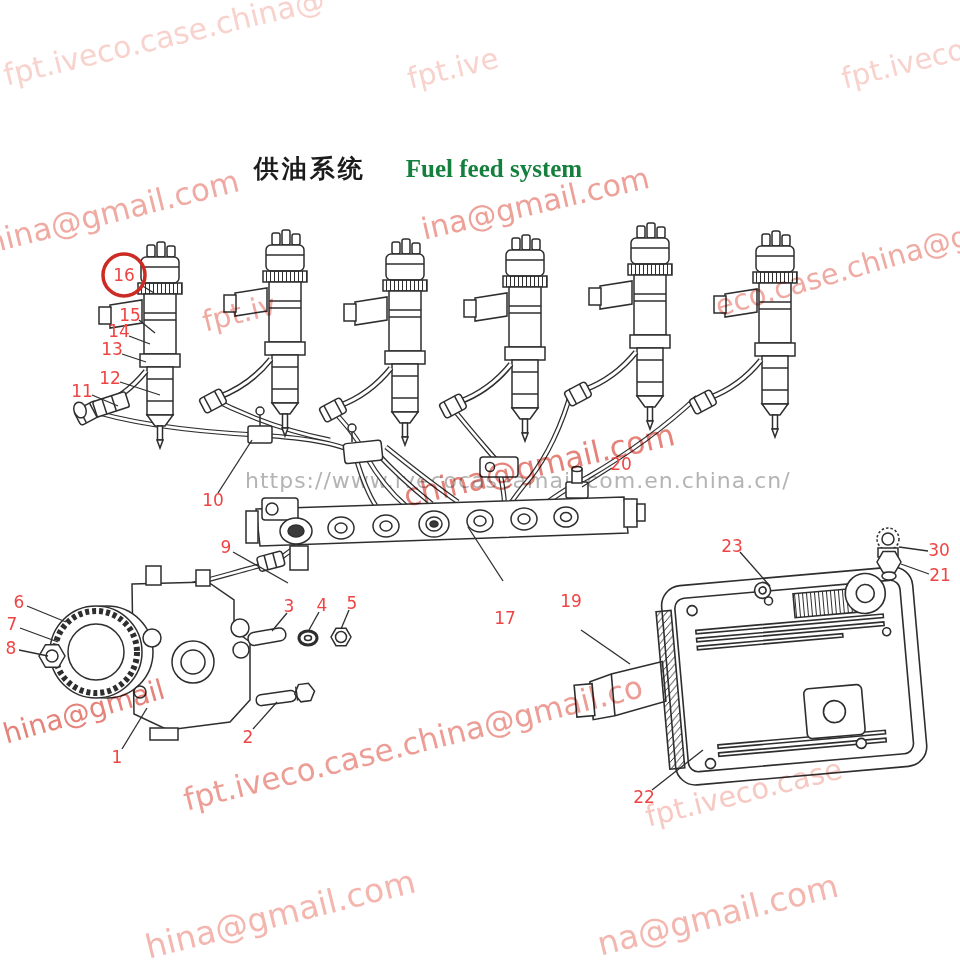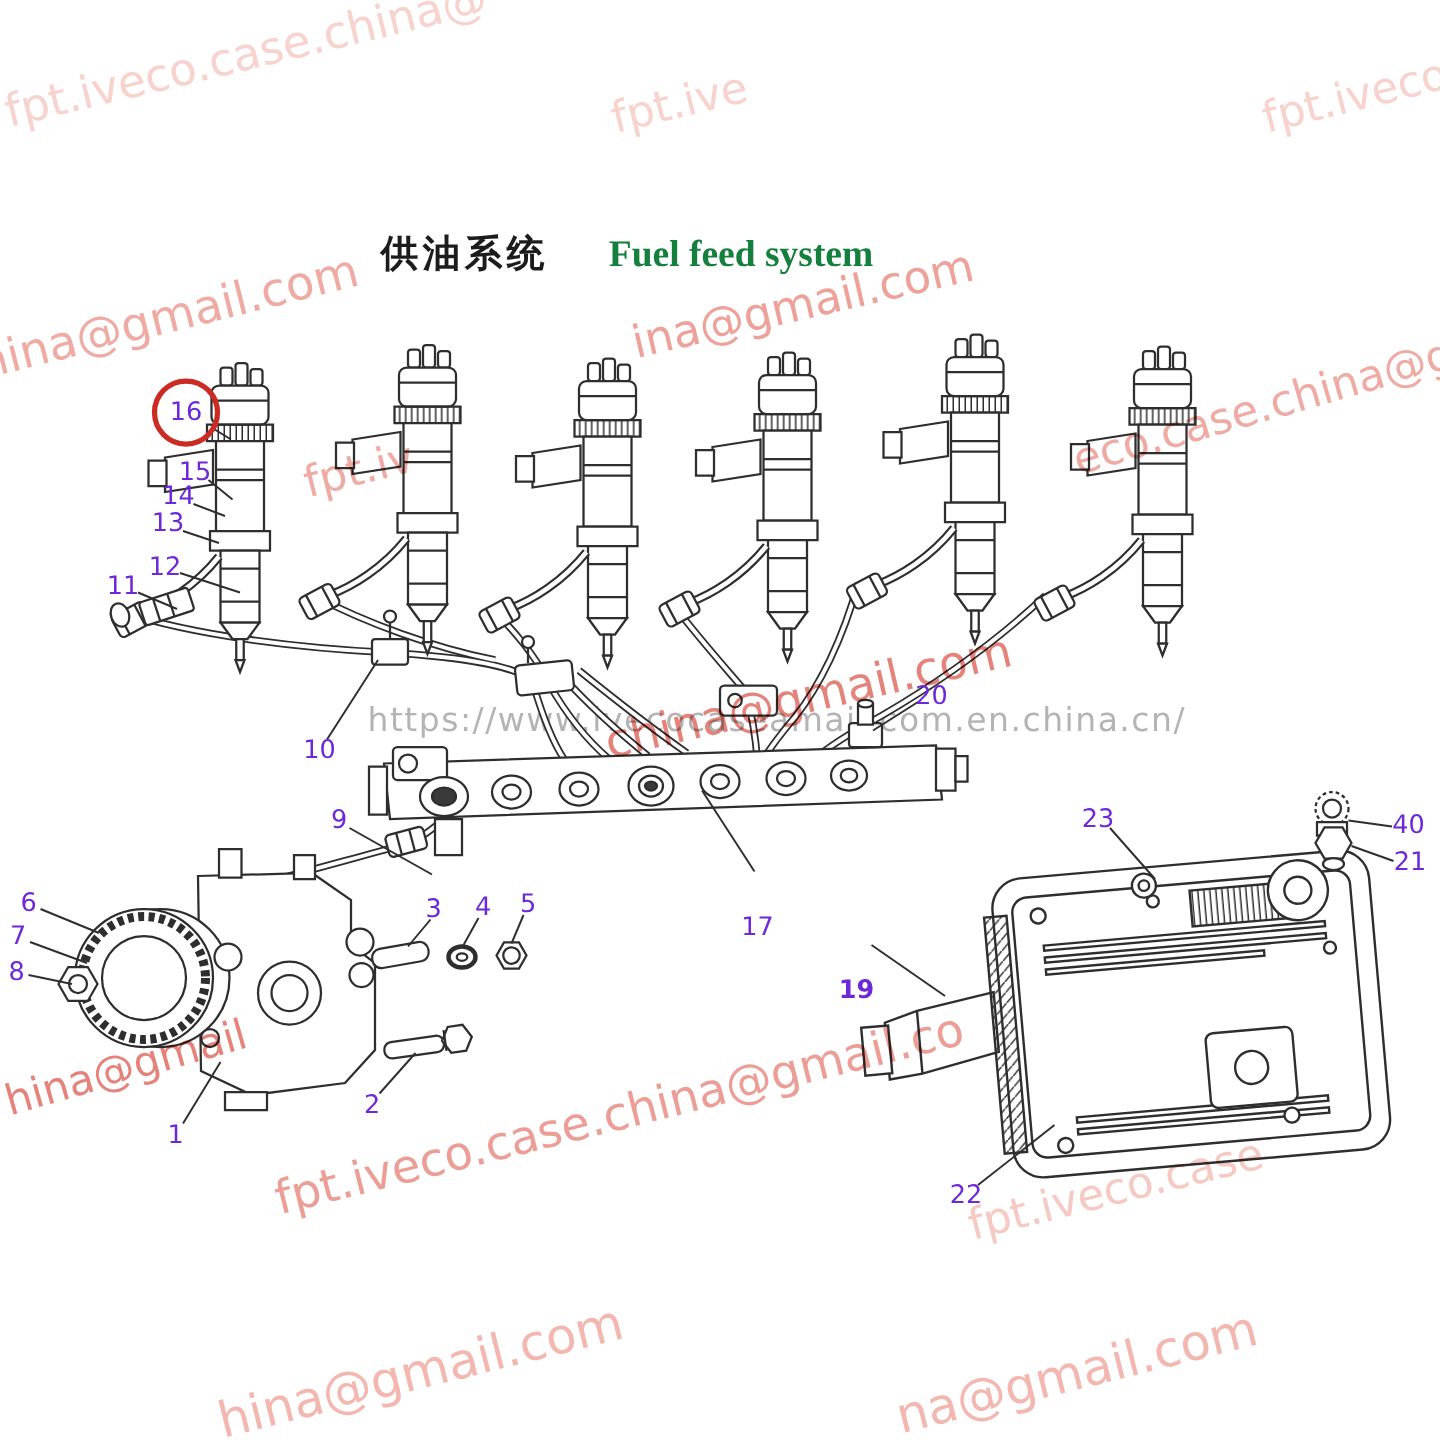--- a/index.html
+++ b/index.html
@@ -8,21 +8,21 @@
   .layer{position:absolute;left:0;top:0;width:960px;height:960px;pointer-events:none;}
   .title-row{position:absolute;left:0;top:152px;width:836px;display:flex;justify-content:center;
              align-items:baseline;gap:40px;}
   .title-cn{font-size:25px;font-weight:bold;letter-spacing:3px;color:#1c1c1c;
             font-family:"DejaVu Sans",sans-serif;}
   .title-en{font-size:25px;font-weight:bold;color:#15803d;
             font-family:"Liberation Serif","DejaVu Serif",serif;}
   .wm{position:absolute;white-space:nowrap;transform-origin:left center;
       font-family:"DejaVu Sans",sans-serif;mix-blend-mode:multiply;}
   .url-wm{position:absolute;white-space:nowrap;font-family:"DejaVu Sans",sans-serif;}
-  .callout-num{position:absolute;transform:translate(-50%,-50%);font-size:17px;color:#6d28d9;
+  .callout-num{position:absolute;transform:translate(-50%,-50%);font-size:17px;color:#ef4444;
                font-family:"DejaVu Sans",sans-serif;}
   svg{position:absolute;left:0;top:0;}
   .drawing * {vector-effect:non-scaling-stroke;}
 </style>
 </head>
 <body>
 
 <div class="canvas">
 
   <div class="url-wm" id="url-wm" style="left: 245px; top: 468px; font-size: 22px; letter-spacing: 1px; color: rgb(180, 180, 180);">https://www.ivecocaseamail.com.en.china.cn/</div>
@@ -282,24 +282,24 @@
       <div class="callout-num" style="left: 505px; top: 600px; margin-top: 18px;">17</div>
       <div class="callout-num" style="left: 621px; top: 464px;">20</div>
       <div class="callout-num" style="left: 19px; top: 602px;">6</div>
       <div class="callout-num" style="left: 12px; top: 624px;">7</div>
       <div class="callout-num" style="left: 11px; top: 648px;">8</div>
       <div class="callout-num" style="left: 117px; top: 757px;">1</div>
       <div class="callout-num" style="left: 248px; top: 737px;">2</div>
       <div class="callout-num" style="left: 289px; top: 606px;">3</div>
       <div class="callout-num" style="left: 322px; top: 605px;">4</div>
       <div class="callout-num" style="left: 352px; top: 603px;">5</div>
-      <div class="callout-num" style="left: 571px; top: 660px; font-weight: bold;">19</div>
+      <div class="callout-num" style="left: 571px; top: 601px;">19</div>
       <div class="callout-num" style="left: 644px; top: 797px;">22</div>
       <div class="callout-num" style="left: 732px; top: 546px;">23</div>
-      <div class="callout-num" style="left: 939px; top: 550px;">40</div>
+      <div class="callout-num" style="left: 939px; top: 550px;">30</div>
       <div class="callout-num" style="left: 940px; top: 575px;">21</div>
     </div>
 
   <div class="layer" id="wm-layer">
       <div class="wm" style="left: 4px; top: 58px; font-size: 30px; color: rgb(248, 210, 205); transform: rotate(-13.5deg);">fpt.iveco.case.china@</div>
       <div class="wm" style="left: 408px; top: 62px; font-size: 29px; color: rgb(248, 210, 205); transform: rotate(-13.5deg);">fpt.ive</div>
       <div class="wm" style="left: 842px; top: 62px; font-size: 29px; color: rgb(248, 210, 205); transform: rotate(-14deg);">fpt.iveco</div>
       <div class="wm" style="left: -14px; top: 225px; font-size: 31px; color: rgb(239, 171, 163); transform: rotate(-14deg);">hina@gmail.com</div>
       <div class="wm" style="left: 422px; top: 212px; font-size: 30px; color: rgb(237, 161, 153); transform: rotate(-13deg);">ina@gmail.com</div>
       <div class="wm" style="left: 203px; top: 305px; font-size: 29px; color: rgb(239, 171, 163); transform: rotate(-14deg);">fpt.iv</div>

